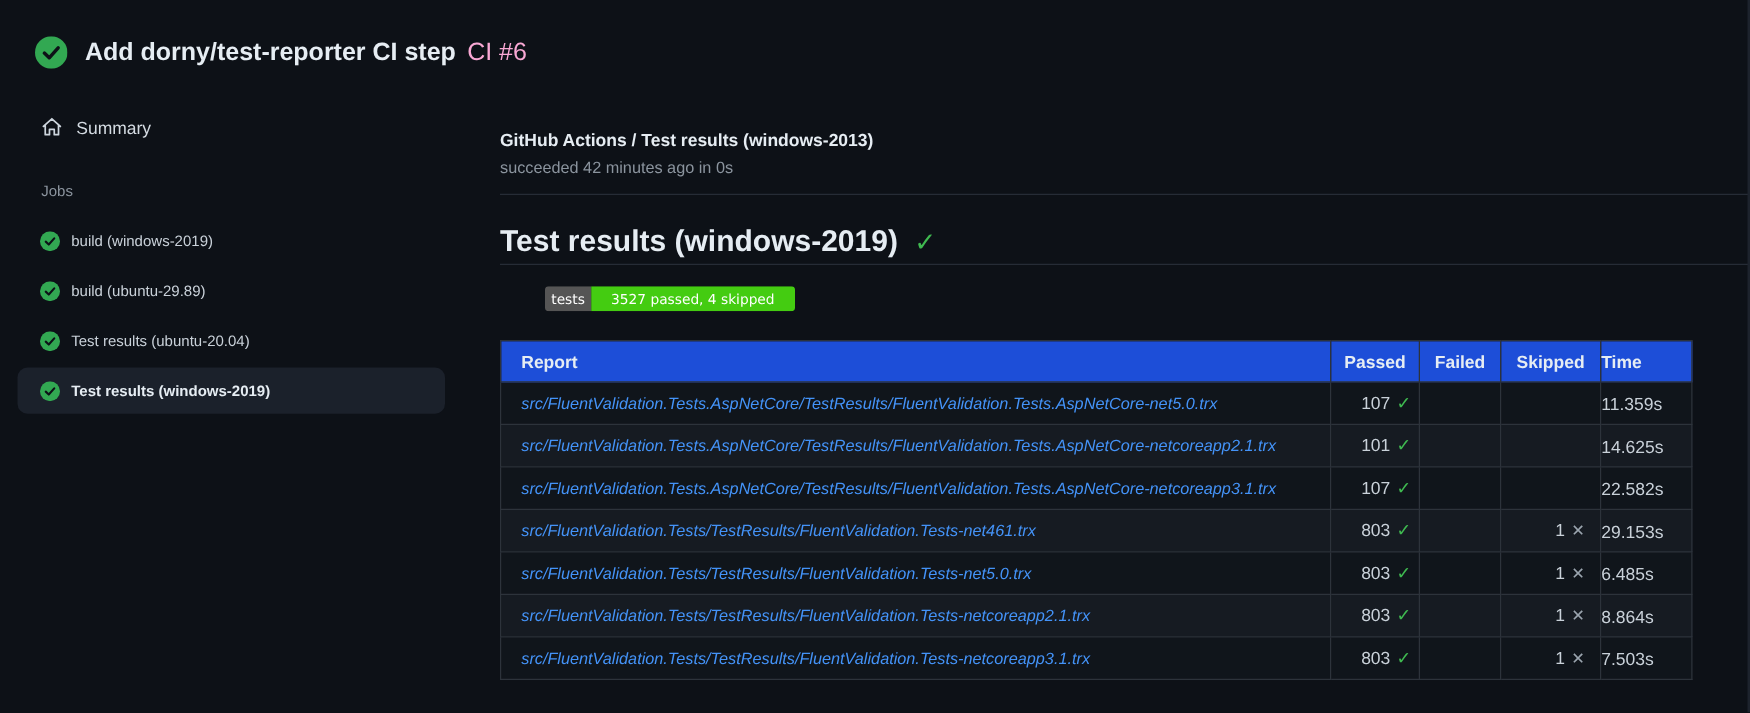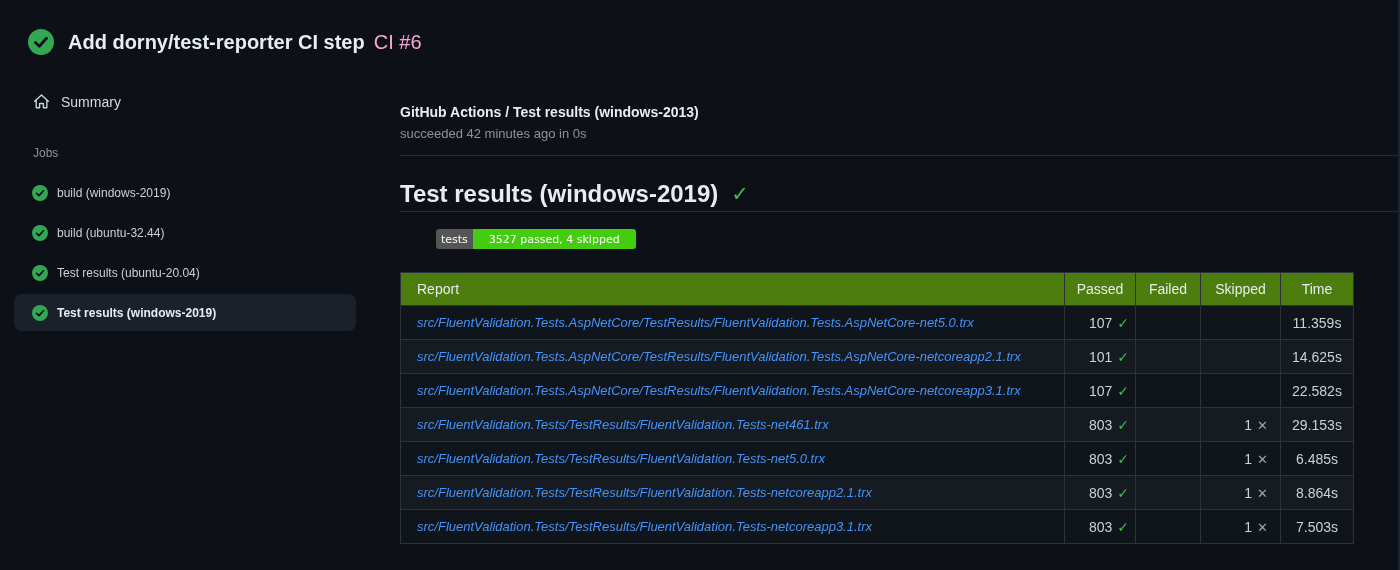--- a/index.html
+++ b/index.html
@@ -77,30 +77,30 @@
   .badge-value { background: #44cc11; color: #ffffff; display: flex; align-items: center; padding: 0 16px; font-weight: 400; }
 
   
   table.results {
     position: absolute; left: 400px; top: 272px;
     width: 953px; border-collapse: collapse; table-layout: fixed;
     font-size: 14px;
   }
   .results th, .results td { border: 1px solid #2d333b; padding: 0; }
   .results th {
-    height: 32px; font-size: 14px; font-weight: 400; color: #e6edf3;
-    background: #4d7c0f;
+    height: 32px; font-size: 14px; font-weight: 700; color: #e6edf3;
+    background: #1d4ed8;
   }
   .results td { height: 33px; color: #c9d1d9; }
   .results tbody tr:nth-child(odd) td { background: #10151b; }
   .results tbody tr:nth-child(even) td { background: #161b22; }
 
   th.h-report, td.c-report { text-align: left; padding-left: 16px; }
   th.h-center { text-align: center; }
-  th.h-time, td.c-time { text-align: center; }
+  th.h-time, td.c-time { text-align: left; }
   td.c-report { white-space: nowrap; overflow: hidden; font-size: 13px; font-style: italic; }
   td.c-passed { text-align: right; padding-right: 6px; }
   td.c-skipped { text-align: right; padding-right: 12px; }
 
   a.report-link { color: #4493f8; text-decoration: none; }
   .check-glyph { color: #3fb950; font-weight: 700; margin-left: 5px; font-size: 14px; }
   .cross-glyph { color: #9aa4ae; margin-left: 5px; font-size: 13px; }
 
   .right-edge {
     position: absolute; right: 0; top: 0; bottom: 0; width: 2px;
@@ -137,21 +137,21 @@
         <circle cx="8" cy="8" r="8" fill="#32a852"></circle>
         <path d="M4.6 8.3 L7 10.6 L11.4 5.7" stroke="#0d1117" stroke-width="1.7" fill="none" stroke-linecap="round" stroke-linejoin="round"></path>
       </svg>
       <span>build (windows-2019)</span>
     </div>
     <div class="job-item">
       <svg class="job-icon" viewBox="0 0 16 16">
         <circle cx="8" cy="8" r="8" fill="#32a852"></circle>
         <path d="M4.6 8.3 L7 10.6 L11.4 5.7" stroke="#0d1117" stroke-width="1.7" fill="none" stroke-linecap="round" stroke-linejoin="round"></path>
       </svg>
-      <span>build (ubuntu-32.44)</span>
+      <span>build (ubuntu-29.89)</span>
     </div>
     <div class="job-item">
       <svg class="job-icon" viewBox="0 0 16 16">
         <circle cx="8" cy="8" r="8" fill="#32a852"></circle>
         <path d="M4.6 8.3 L7 10.6 L11.4 5.7" stroke="#0d1117" stroke-width="1.7" fill="none" stroke-linecap="round" stroke-linejoin="round"></path>
       </svg>
       <span>Test results (ubuntu-20.04)</span>
     </div>
     <div class="job-item selected">
       <svg class="job-icon" viewBox="0 0 16 16">

